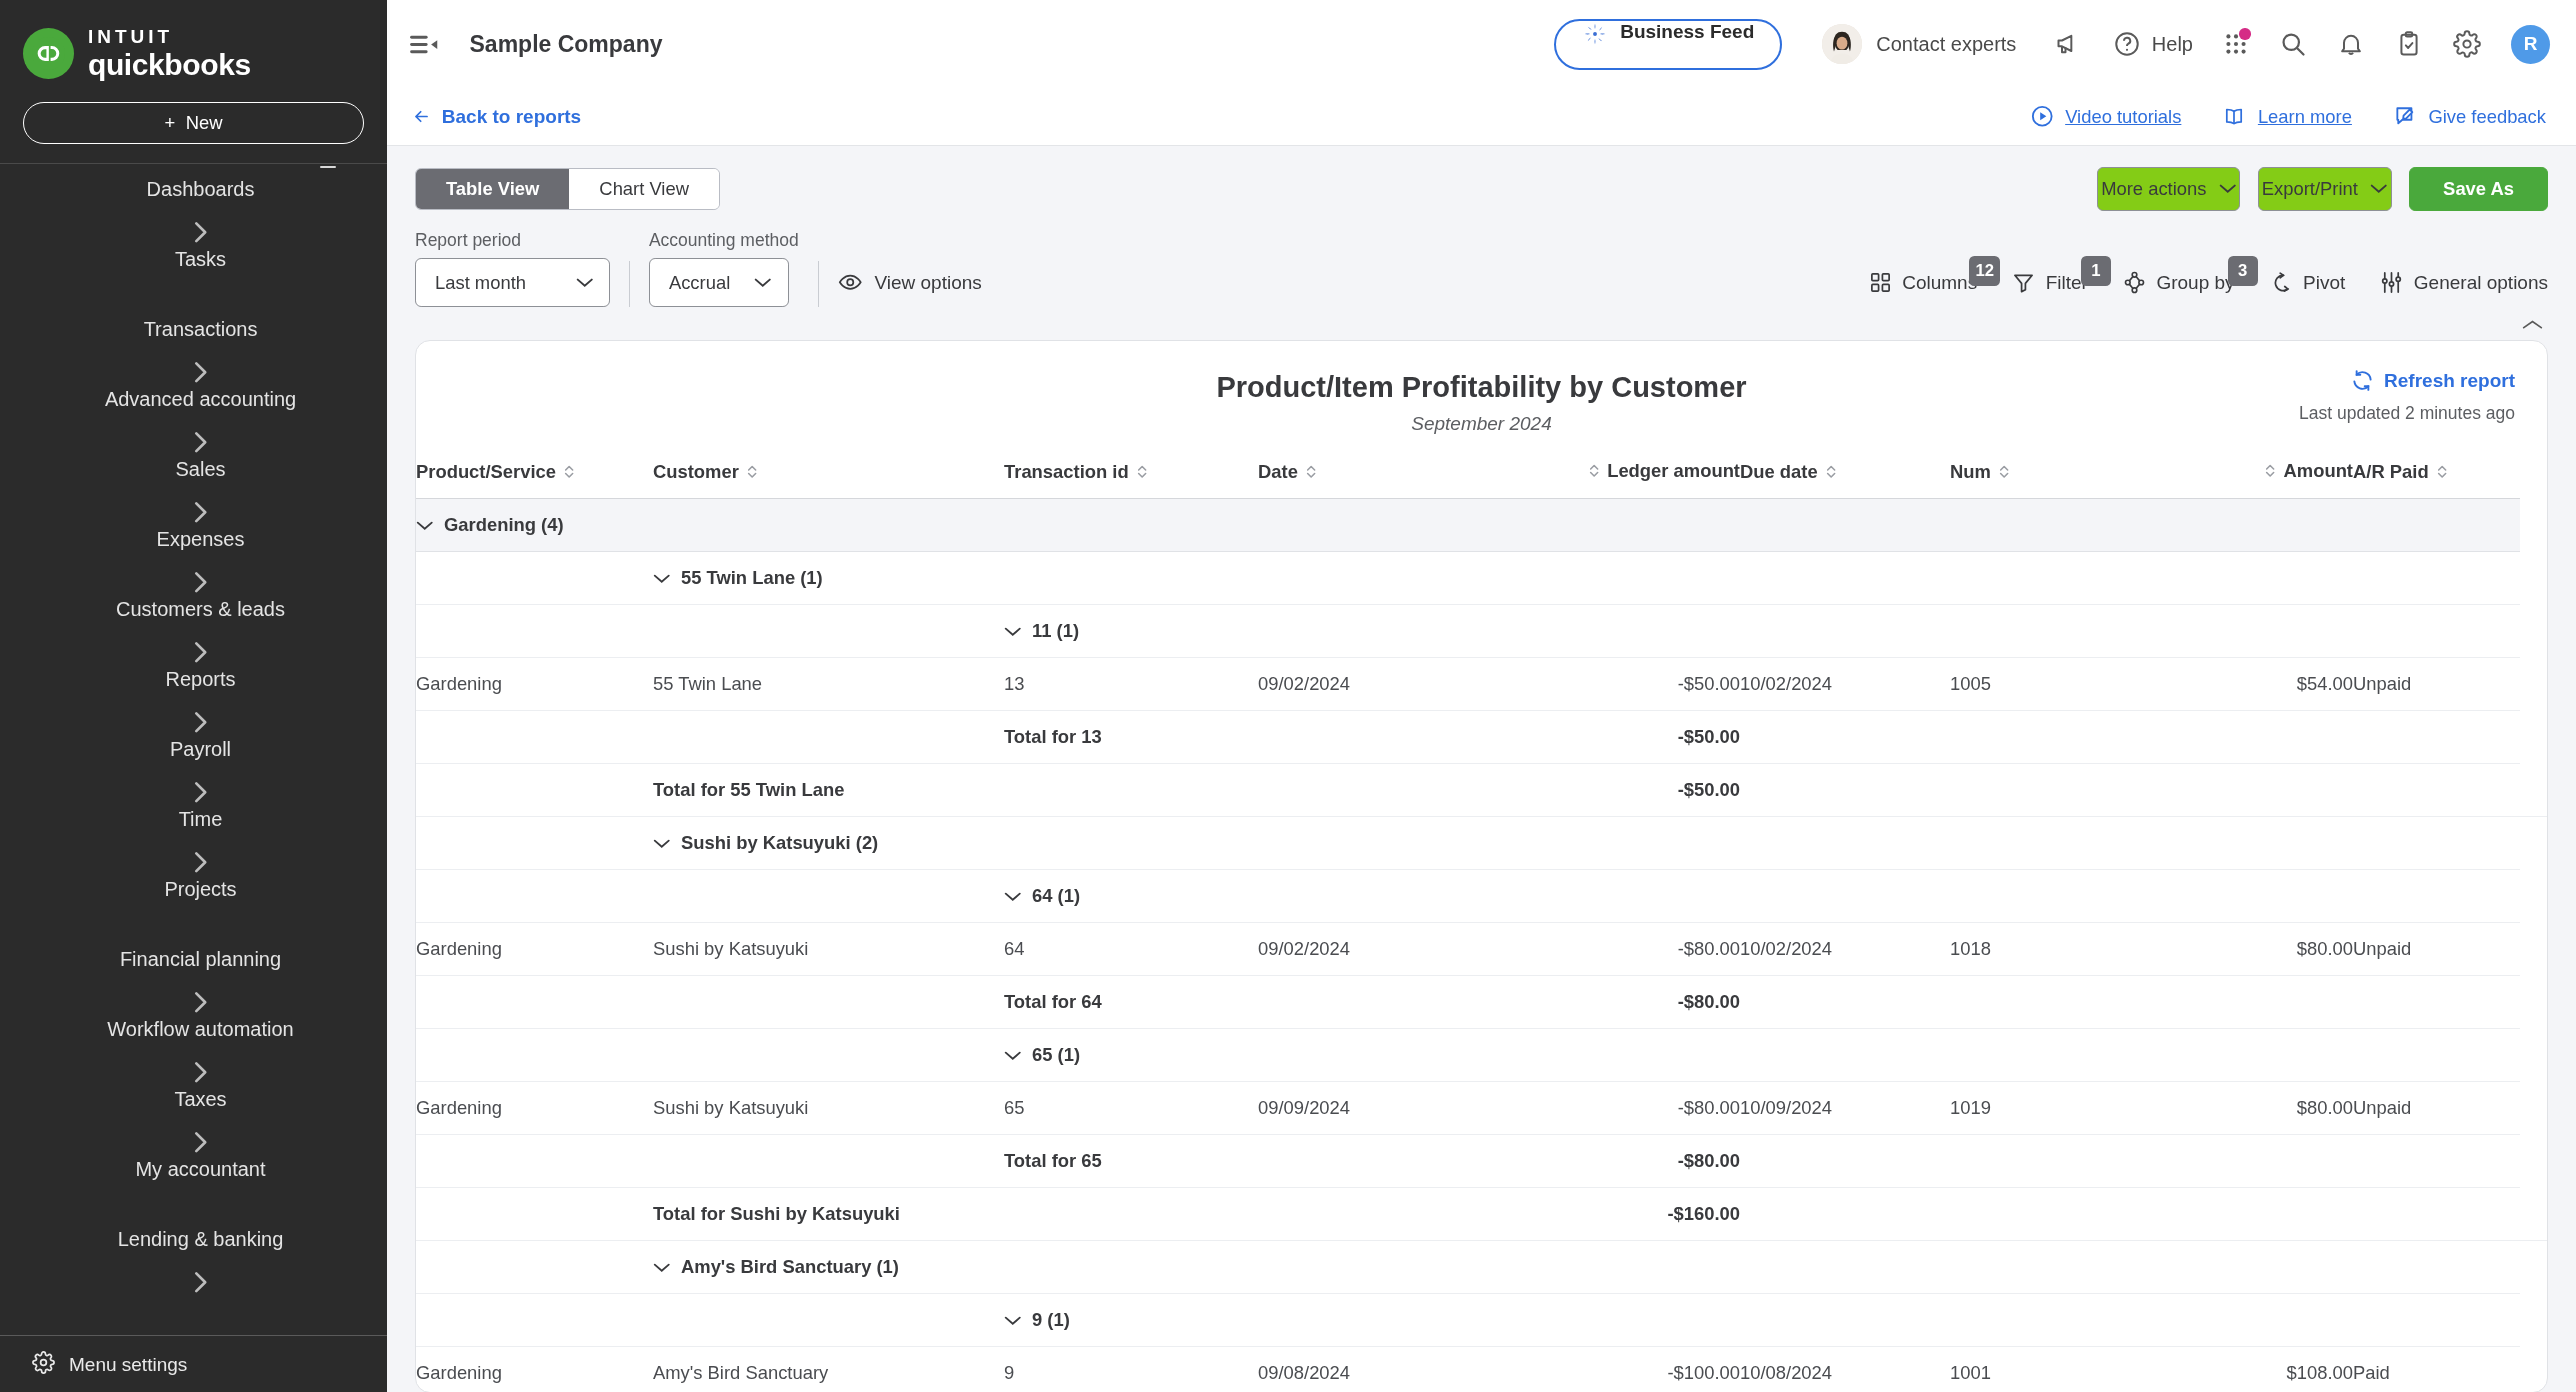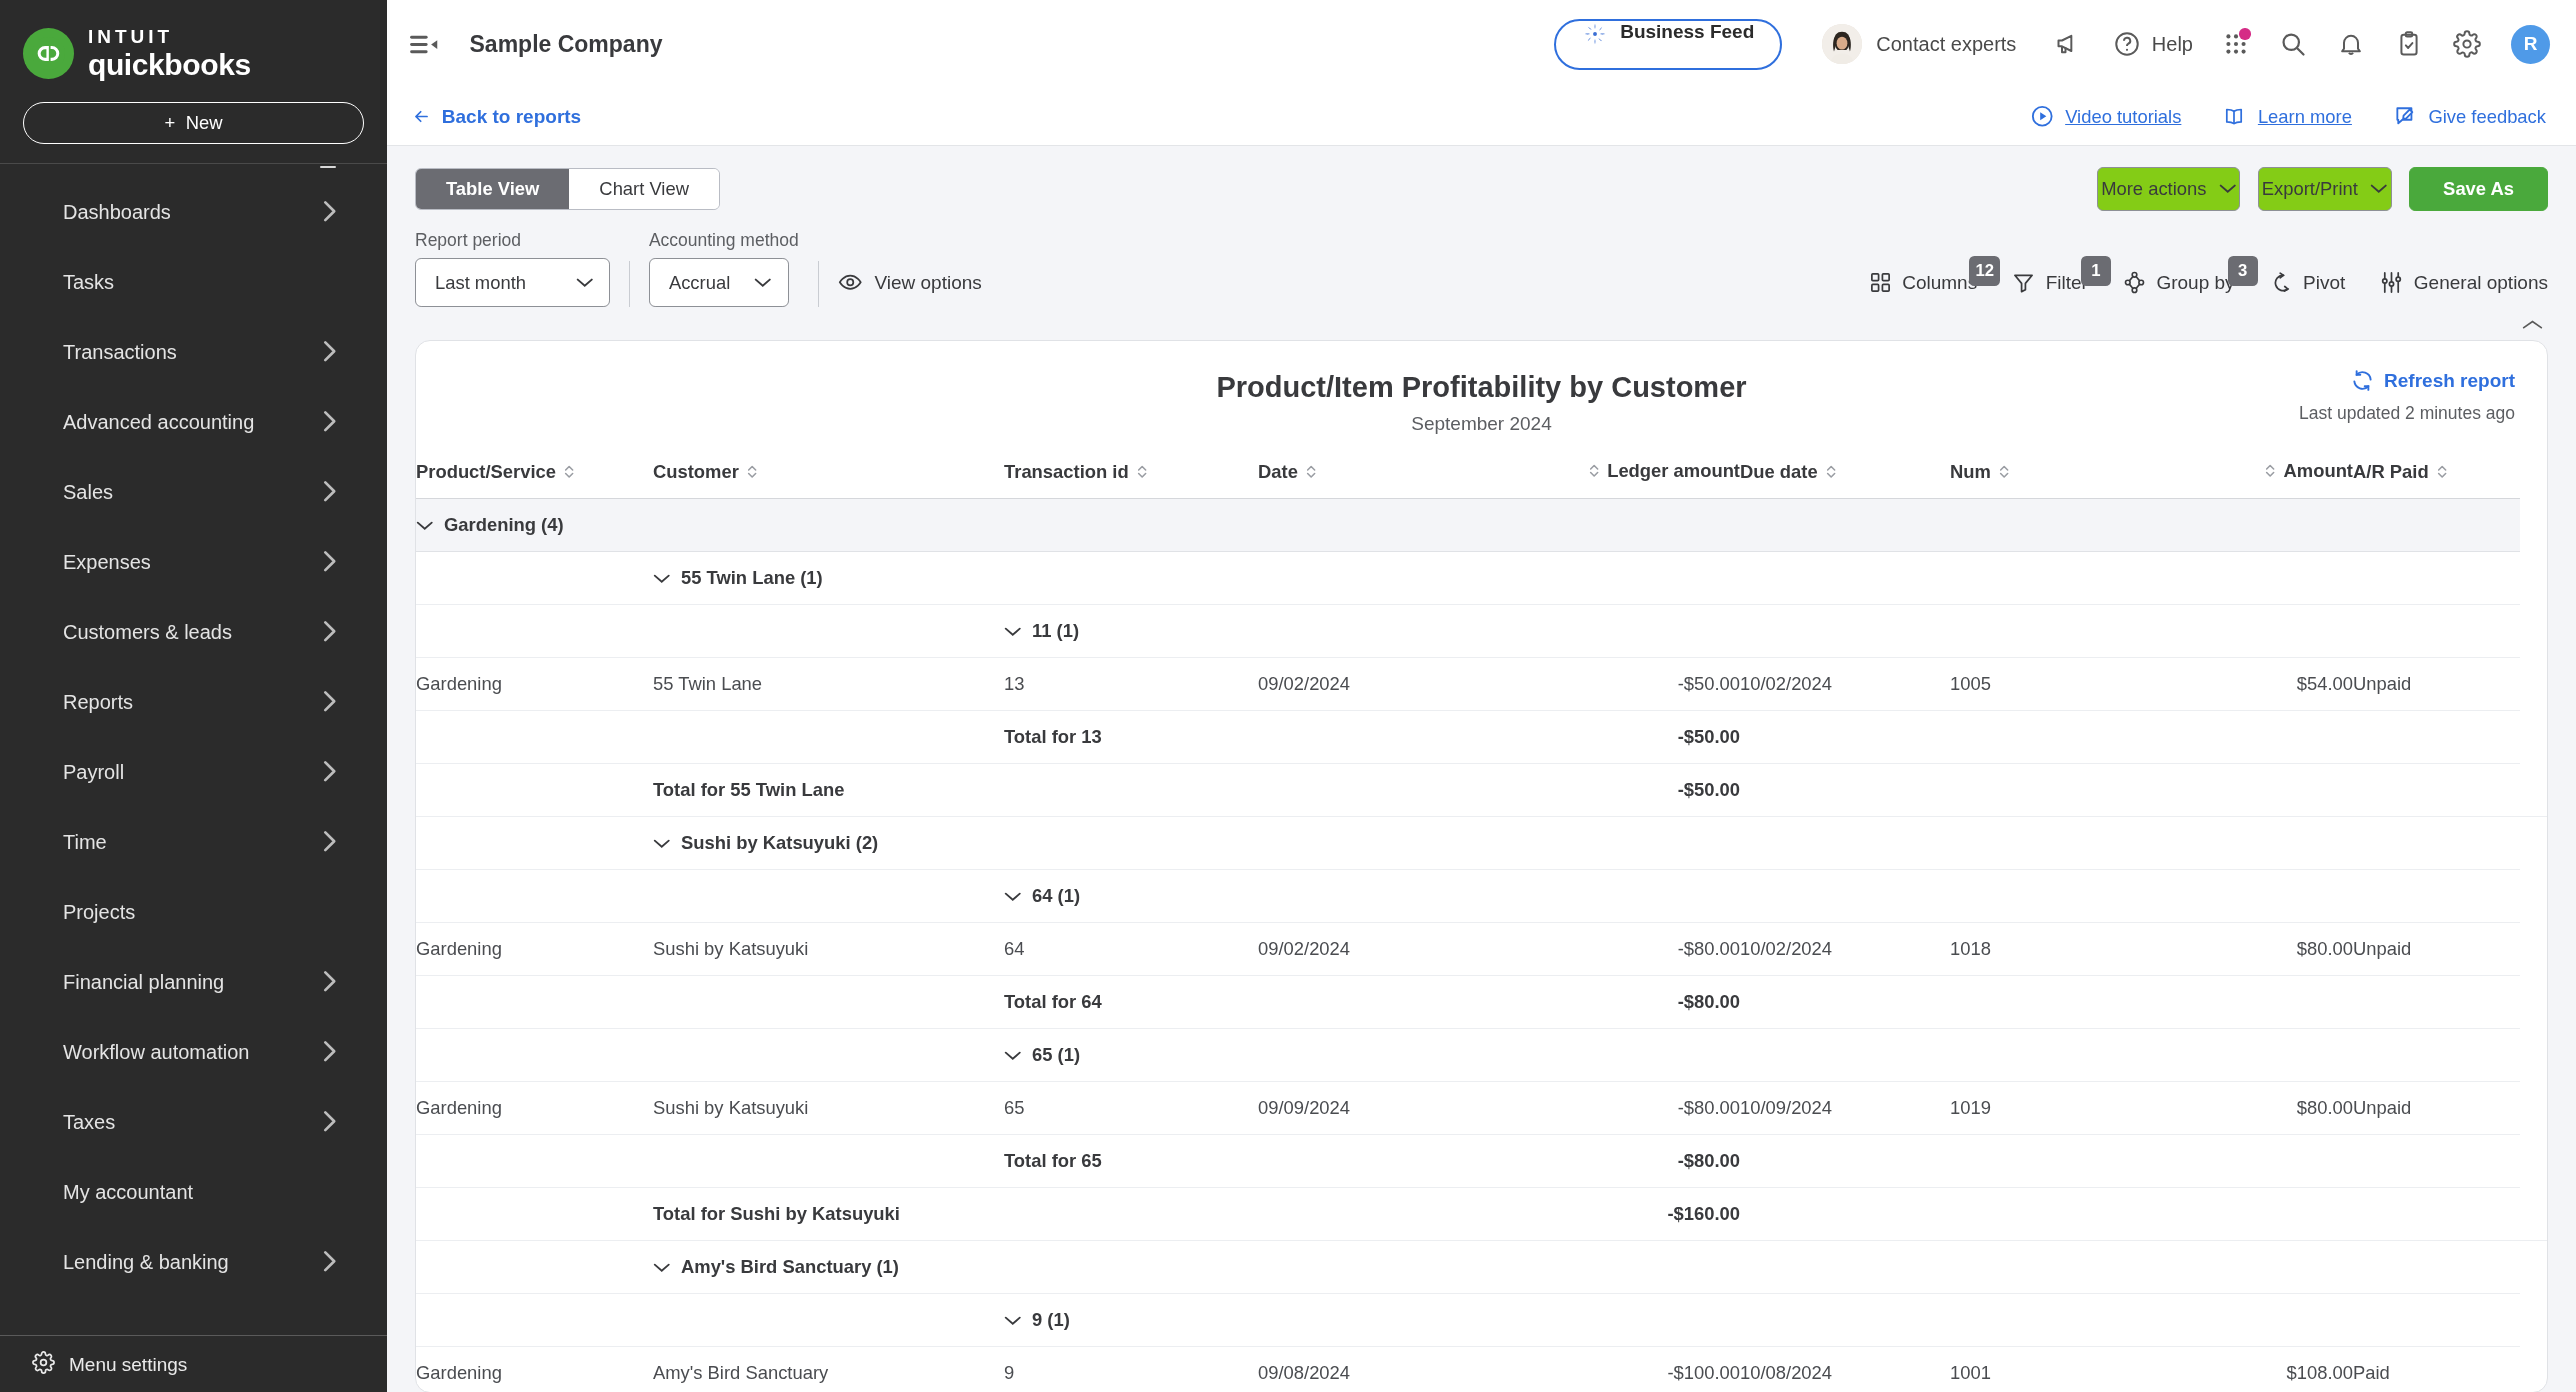--- a/index.html
+++ b/index.html
@@ -28,21 +28,21 @@
     color: #ffffff; font-size: 18.4px; display: flex; align-items: center; justify-content: center;
     gap: 10.5px; cursor: pointer; background: transparent;
   }
   .nav-divider { height: 0.9px; background: #4a4a4a; margin: 19px 0 0 0; }
   .scroll-nub { height: 10.5px; position: relative; }
   .scroll-nub::after { content:""; position:absolute; right: 51px; top: 1.8px; width: 16px; height: 2.6px;
                        background: #d8d8d8; border-radius: 1.8px; }
   .nav { flex: 1; overflow: hidden; padding-top: 3.5px; }
   .nav-item {
     display: flex; align-items: center; justify-content: space-between;
-    height: 70px; padding: 0 49px 0 63px; font-size: 20px; color: #e4e4e4; cursor: pointer;
+    height: 70px; padding: 0 49px 0 63px; font-size: 20px; color: #e4e4e4; cursor: pointer; flex-direction: column;
   }
   .nav-item .chev { color: #bdbdbd; font-size: 19px; line-height: 1; }
   .menu-settings {
     position: absolute; bottom: 0; left: 0; width: 387px; height: 58px;
     border-top: 0.9px solid #5a5a5a; background: #2b2b2b;
     display: flex; align-items: center; gap: 14px; padding-left: 32px;
     font-size: 19px; color: #eaeaea; cursor: pointer;
   }
 
   
@@ -110,21 +110,21 @@
   .collapse-row { display: flex; justify-content: flex-end; padding: 8.8px 32px 0 0; }
   .collapse-caret { color: #5a5a5a; font-size: 17.5px; cursor: pointer; }
 
   
   .report-card {
     margin: 3.5px 28px 0 28px; background: #fff; border: 0.9px solid #e0e2e6; border-radius: 15px;
     flex: 1; overflow: hidden; position: relative;
   }
   .report-head { position: relative; padding: 30px 0 12.3px 0; }
   .report-title { text-align: center; font-size: 29px; font-weight: 700; color: #393a3d; }
-  .report-sub { text-align: center; font-size: 19px; color: #5c5e62; margin-top: 8.8px; }
+  .report-sub { text-align: center; font-size: 19px; color: #5c5e62; margin-top: 8.8px; font-style: italic; }
   .refresh-wrap { position: absolute; right: 32px; top: 28px; text-align: right; }
   .refresh-btn { display: flex; align-items: center; justify-content: flex-end; gap: 10.5px;
                  color: #2f6fdd; font-size: 19px; font-weight: 600; cursor: pointer; }
   .last-updated { font-size: 17.5px; color: #5c5e62; margin-top: 10.5px; }
 
   table.report { width: 100%; border-collapse: collapse; table-layout: fixed; }
   table.report th {
     font-size: 18.4px; font-weight: 700; color: #393a3d; padding: 12.3px 0 14px 0;
     border-bottom: 1.8px solid #d5d7db; white-space: nowrap; cursor: pointer;
   }

